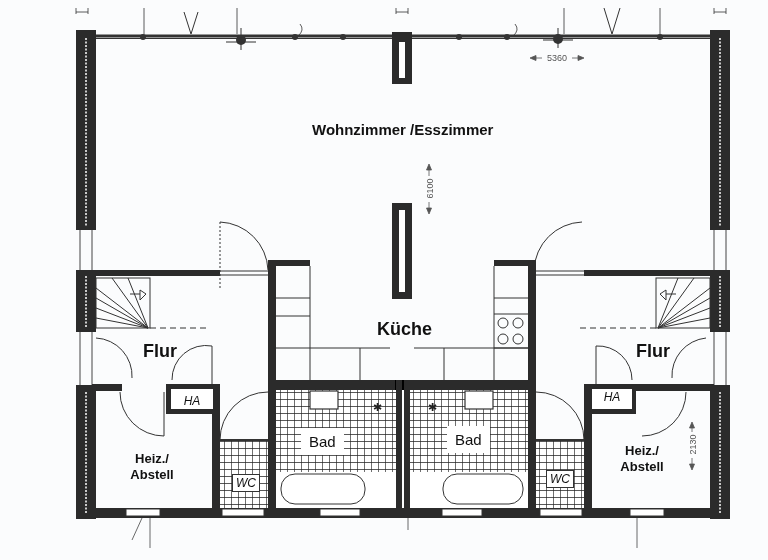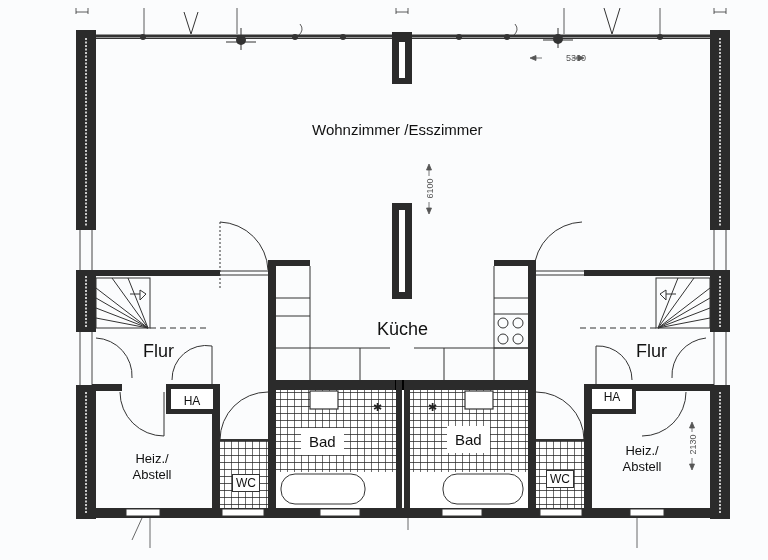--- a/index.html
+++ b/index.html
@@ -1,22 +1,22 @@
 <!DOCTYPE html>
 <html><head>
 <meta charset="utf-8">
 <style>
   html, body { margin: 0; padding: 0; background: #fbfcfd; }
   body { width: 768px; height: 560px; position: relative; overflow: hidden; font-family: "Liberation Sans", sans-serif; }
   #plan { position: absolute; left: 0; top: 0; width: 768px; height: 560px; }
-  .lbl { position: absolute; color: #111; font-family: "Liberation Sans", sans-serif; white-space: nowrap; line-height: 1; }
+  .lbl { position: absolute; color: #111; font-family: "Liberation Sans", sans-serif; white-space: nowrap; line-height: 1; font-weight: bold; }
   .room-main { font-size: 15px; }
   .room { font-size: 18px; }
   .room-sm { font-size: 13px; text-align: center; }
-  .box-label { position: absolute; font-size: 12px; color: #111; background: #fff; text-align: center; line-height: 1; }
+  .box-label { position: absolute; font-size: 12px; color: #111; background: #fff; text-align: center; line-height: 1; font-style: italic; }
   .dim { position: absolute; font-size: 9px; color: #555; white-space: nowrap; line-height: 1; }
   .dim-v { transform: rotate(-90deg); transform-origin: center center; }
   .bad-lbl { position: absolute; background: #fff; font-size: 15px; color: #111; text-align: left; line-height: 1; padding: 6px 8px; }
 </style>
 </head>
 <body>
 
 <svg id="plan" viewBox="0 0 768 560" xmlns="http://www.w3.org/2000/svg">
   <defs>
     <pattern id="tiles" width="7" height="7" patternUnits="userSpaceOnUse">
@@ -279,15 +279,15 @@
   <div>Heiz./</div>
   <div style="margin-top:3px;">Abstell</div>
 </div>
 
 <div class="bad-lbl" style="left:301px; top:428px;">Bad</div>
 <div class="bad-lbl" style="left:447px; top:426px;">Bad</div>
 
 <div class="box-label" style="left:232px; top:474px; width:24px; border:1px solid #333; padding:2px 1px;">WC</div>
 <div class="box-label" style="left:546px; top:470px; width:24px; border:1px solid #333; padding:2px 1px;">WC</div>
 
-<div class="dim" style="left:566px; top:54px;">5360</div>
+<div class="dim" style="left:547px; top:54px;">5360</div>
 <div class="dim dim-v" style="left:420px; top:184px;">6100</div>
 <div class="dim dim-v" style="left:683px; top:440px;">2130</div>
 
 </body></html>

